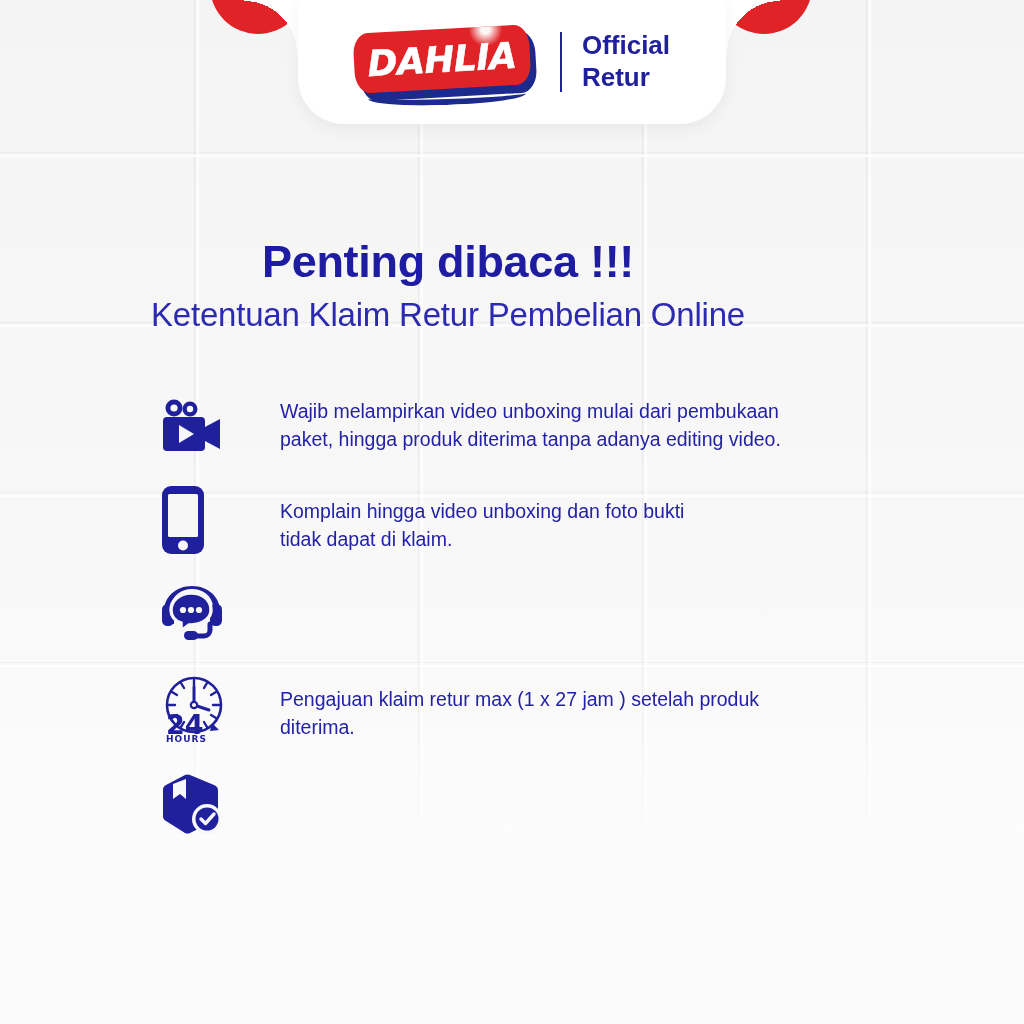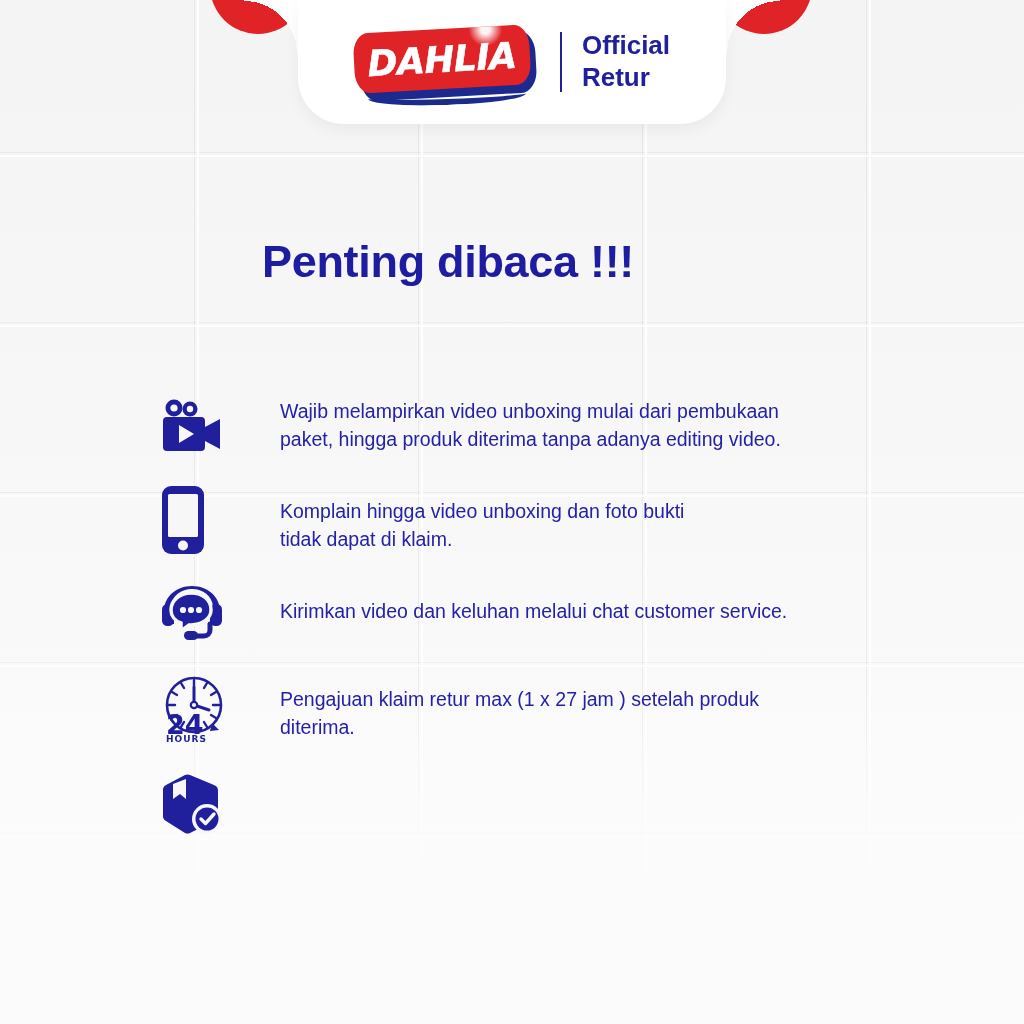--- a/index.html
+++ b/index.html
@@ -215,20 +215,21 @@
       <div class="divider"></div>
       <div class="official-store">
         <div>Official</div>
         <div>Retur</div>
       </div>
     </div>
   </div>
 
   <div class="titles">
     <h1 class="title-main">Penting dibaca !!!</h1>
+    <h2 class="title-sub">Ketentuan Klaim Retur Pembelian Online</h2>
   </div>
 
   <div class="list">
 
     <div class="item it1">
       <div class="icon-cell">
         <svg width="62" height="56" viewBox="0 0 62 56">
           <circle cx="14" cy="9" r="8.5" fill="#21209c"></circle>
           <circle cx="14" cy="9" r="3.6" fill="#f7f7f7"></circle>
           <circle cx="30" cy="10" r="7.5" fill="#21209c"></circle>
@@ -261,21 +262,20 @@
           <rect x="2" y="20" width="12" height="22" rx="5.5" fill="#21209c"></rect>
           <rect x="50" y="20" width="12" height="22" rx="5.5" fill="#21209c"></rect>
           <path d="M50 40 l0 6 a6 6 0 0 1 -6 6 l-8 0" stroke="#21209c" stroke-width="5" fill="none" stroke-linecap="round"></path>
           <rect x="24" y="47" width="14" height="9" rx="4.5" fill="#21209c"></rect>
           <path d="M31 9 C19 9 11 17 11 26 c0 6 4 11 10 13 l0 8 8-6 2 0 c12 0 20-7 20-15 C51 16 43 9 31 9 Z" fill="#21209c" stroke="#f7f7f7" stroke-width="3.5"></path>
           <circle cx="23" cy="26" r="3.1" fill="#f7f7f7"></circle>
           <circle cx="31" cy="26" r="3.1" fill="#f7f7f7"></circle>
           <circle cx="39" cy="26" r="3.1" fill="#f7f7f7"></circle>
         </svg>
       </div>
-      <div class="item-text">Kirimkan video dan keluhan melalui chat customer service.</div>
     </div>
 
     <div class="item it4">
       <div class="icon-cell">
         <svg width="68" height="70" viewBox="0 0 68 70">
           <g stroke="#21209c" stroke-width="2.6" fill="none">
             <circle cx="34" cy="32" r="27"></circle>
           </g>
           <g stroke="#21209c" stroke-width="2.4" stroke-linecap="round">
             <line x1="34" y1="7" x2="34" y2="13"></line>

